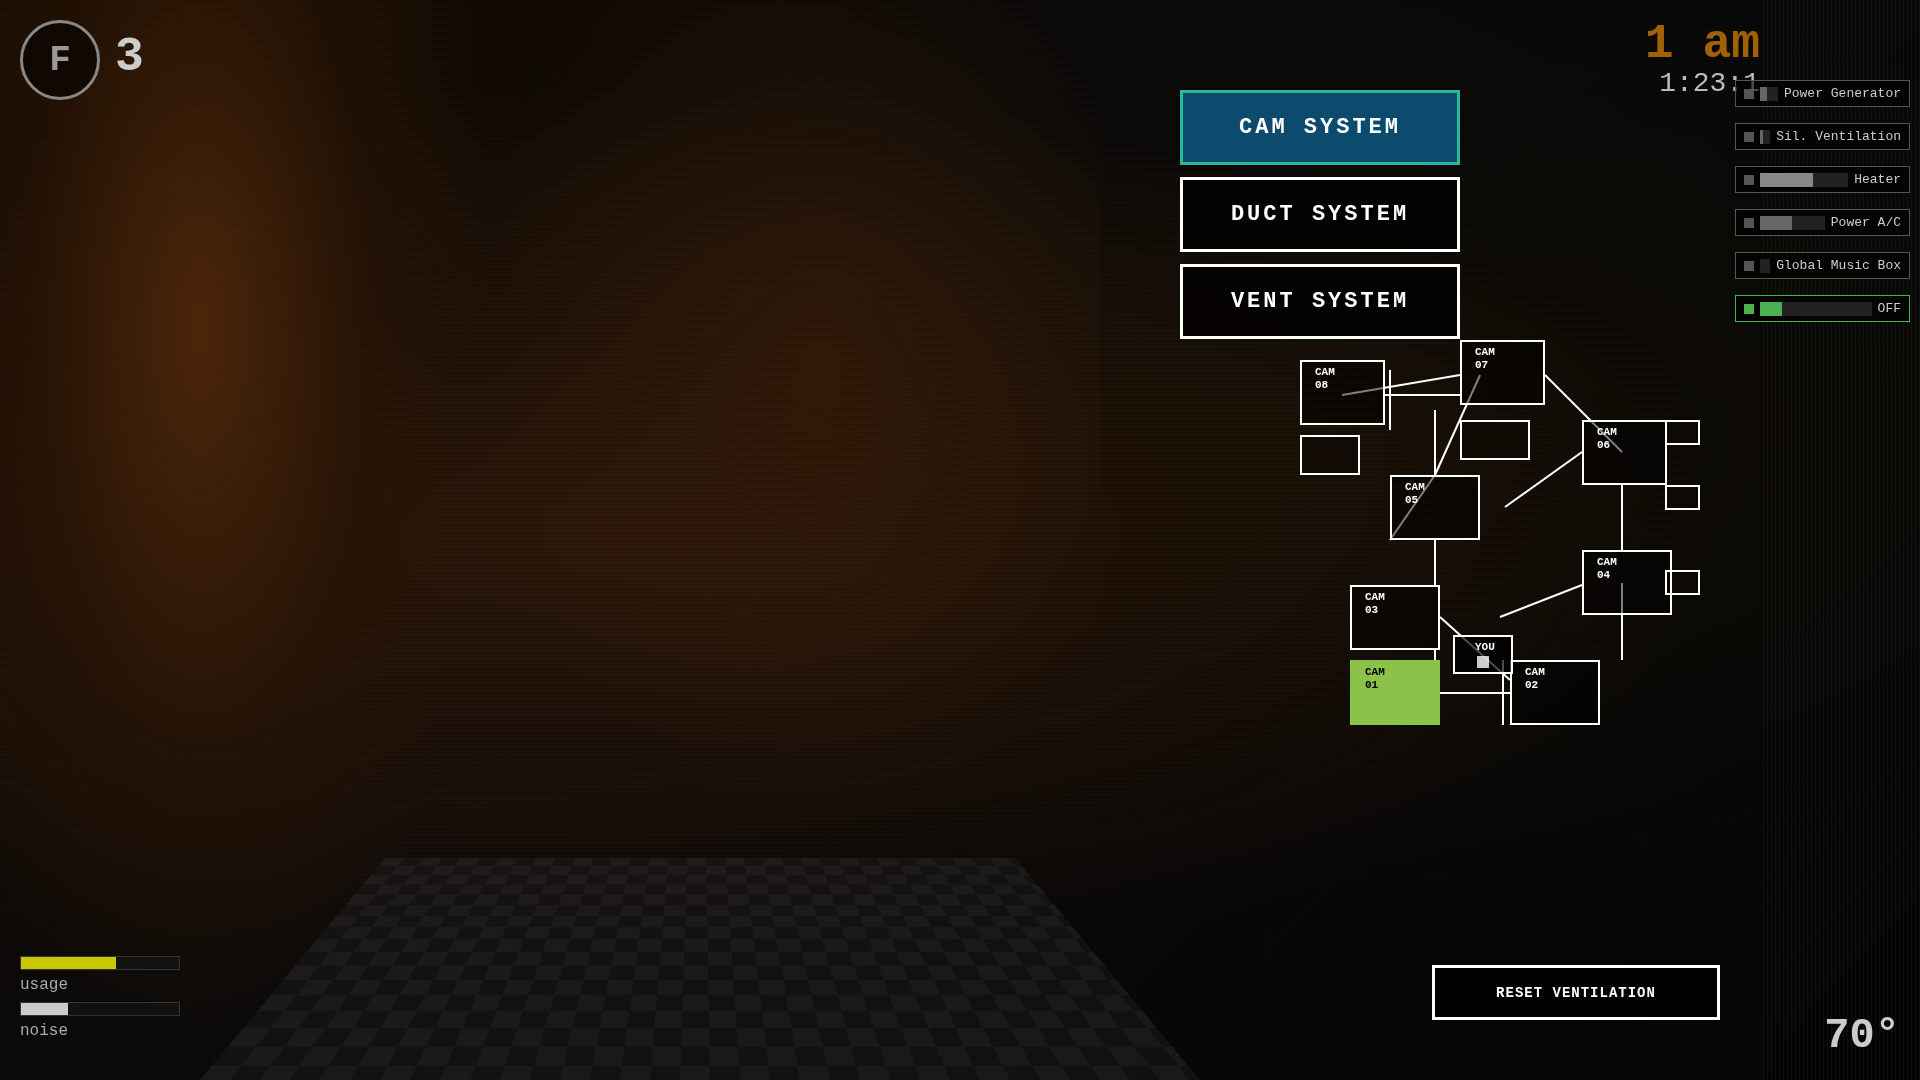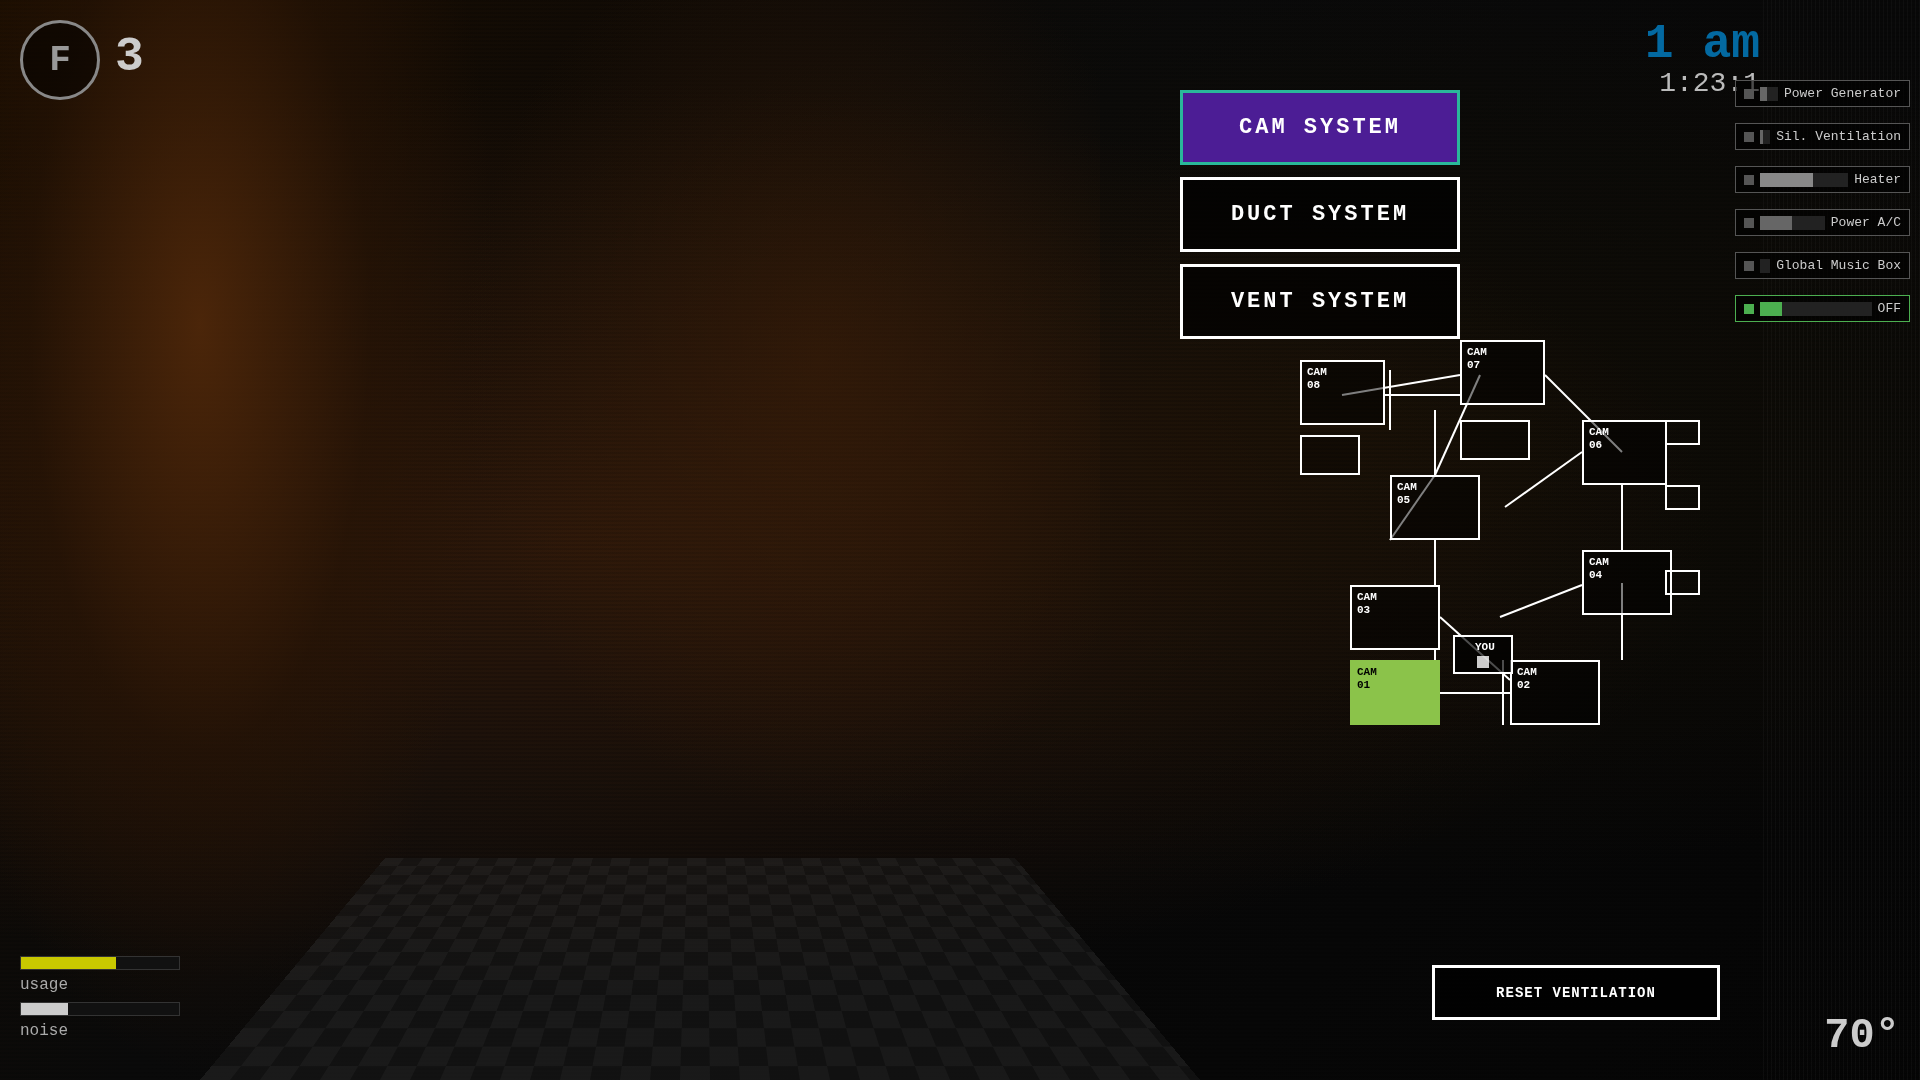--- a/index.html
+++ b/index.html
@@ -90,21 +90,21 @@
       position: absolute;
       top: 20px;
       right: 160px;
       text-align: right;
       color: #ccc;
       pointer-events: none;
     }
     .clock-hour {
       font-size: 48px;
       font-weight: bold;
-      color: #0369a1;
+      color: #a16207;
       line-height: 1;
     }
     .clock-time {
       font-size: 28px;
       color: #bbb;
     }
 
     
     .freddy-icon {
       position: absolute;
@@ -155,21 +155,21 @@
       font-family: 'Courier New', Courier, monospace;
       font-size: 22px;
       font-weight: bold;
       letter-spacing: 3px;
       cursor: pointer;
       display: flex;
       align-items: center;
       justify-content: center;
     }
     .sys-btn.active {
-      background: #4c1d95;
+      background: #0c4a6e;
       border-color: #2ab89a;
       color: #fff;
     }
 
     
     .right-panel {
       position: absolute;
       top: 80px;
       right: 10px;
       width: 175px;
@@ -235,21 +235,21 @@
     }
 
     .cam-node {
       position: absolute;
       border: 2px solid #fff;
       background: rgba(0,0,0,0.5);
       color: #fff;
       font-size: 11px;
       font-weight: bold;
       font-family: 'Courier New', monospace;
-      padding: 4px 5px;
+      padding: 4px 13px;
       cursor: pointer;
       line-height: 1.2;
     }
 
     .cam-node.active {
       background: #8bc34a;
       border-color: #8bc34a;
       color: #000;
     }
 

